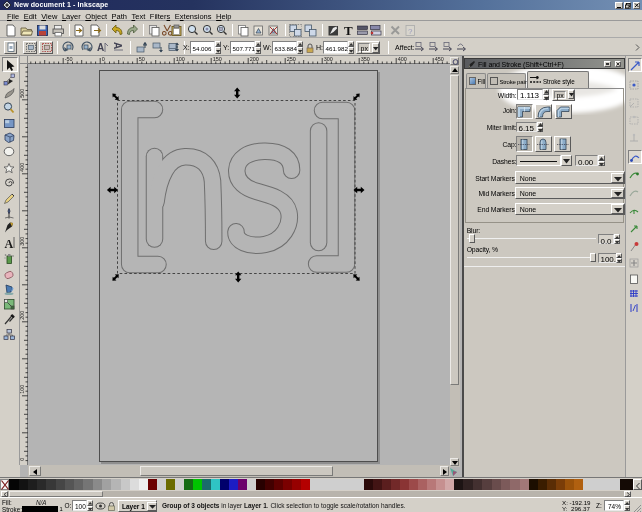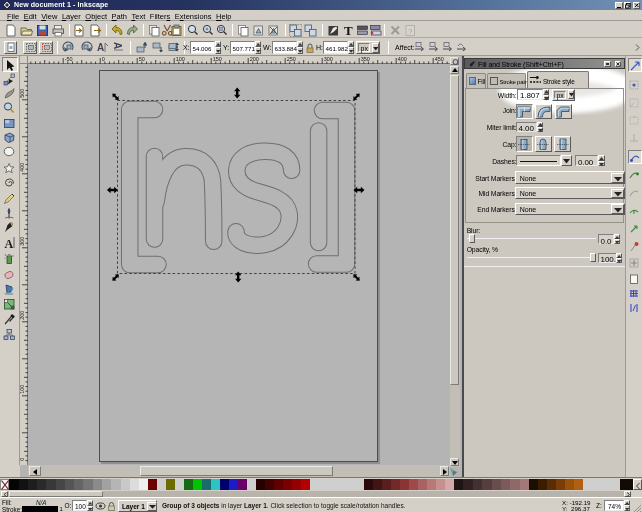--- a/index.html
+++ b/index.html
@@ -759,21 +759,21 @@
     <svg class="abs" style="left:2px;top:3.5px;" width="12" height="8">
         <path d="M0 1.5 H8 M8.5 1.5 L6.5 0 M8.5 1.5 L6.5 3" stroke="#111" stroke-width="1.2" fill="none"></path>
         <line x1="0" y1="6" x2="11" y2="6" stroke="#111" stroke-width="1.4" stroke-dasharray="2 1.2"></line>
       </svg>
     <div class="abs" style="left:15px;top:5.5px;white-space:nowrap;font-size:6.3px;">Stroke style</div>
   </div>
 
   <div class="abs" style="left:1px;top:32px;width:159px;height:134.5px;border:1px solid #969288;border-top:1px solid #8a8a8a;"></div>
 
   <div class="abs lbl" style="right:108.5px;top:35.5px;">Width:</div>
-  <div class="abs entry" style="left:53px;top:32.8px;width:25.5px;height:11.5px;padding:1.5px 0 0 2px;">1.807</div>
+  <div class="abs entry" style="left:53px;top:32.8px;width:25.5px;height:11.5px;padding:1.5px 0 0 2px;">1.113</div>
   <div class="abs" style="left:78.5px;top:32.8px;width:6.5px;height:11.5px;">
     <div class="abs raised" style="left:0;top:0;width:6.5px;height:6px;">
         <svg width="5" height="4" style="position:absolute;left:0.3px;top:0.5px">
           <path d="M2.5 0 L5 3.5 H0 Z" fill="#333"></path>
         </svg>
       </div>
     <div class="abs raised" style="left:0;top:6px;width:6.5px;height:5.5px;">
         <svg width="5" height="4" style="position:absolute;left:0.3px;top:0.8px">
           <path d="M0 0 H5 L2.5 3.5 Z" fill="#333"></path>
         </svg>
@@ -802,21 +802,21 @@
       </svg>
   </div>
   <div class="abs raised" style="left:90.9px;top:47.6px;width:17px;height:15.7px;">
     <svg width="14" height="12" style="position:absolute;left:0.5px;top:1px">
         <path d="M1 11 V4.5 L4.5 1 H13 V5.5 H5.5 V11 Z" fill="#8cacc8" stroke="#345" stroke-width="0.8"></path>
         <path d="M1.8 11 V4.8 L4.8 1.8 L13 1.8 L13 3 L5.5 3 L3 5.5 L3 11 Z" fill="#b8d0e4"></path>
       </svg>
   </div>
 
   <div class="abs lbl" style="right:108.5px;top:68px;">Miter limit:</div>
-  <div class="abs entry" style="left:51.6px;top:65.9px;width:21px;height:10.5px;padding:1.5px 0 0 2px;background:#d6d2ca;">4.00</div>
+  <div class="abs entry" style="left:51.6px;top:65.9px;width:21px;height:10.5px;padding:1.5px 0 0 2px;background:#d6d2ca;">6.15</div>
   <div class="abs" style="left:72.6px;top:65.9px;width:6.5px;height:10.5px;">
     <div class="abs raised" style="left:0;top:0;width:6.5px;height:5.2px;">
         <svg width="5" height="4" style="position:absolute;left:0.3px;top:0.5px">
           <path d="M2.5 0 L5 3.2 H0 Z" fill="#333"></path>
         </svg>
       </div>
     <div class="abs raised" style="left:0;top:5.2px;width:6.5px;height:5.3px;">
         <svg width="5" height="4" style="position:absolute;left:0.3px;top:0.8px">
           <path d="M0 0 H5 L2.5 3.2 Z" fill="#333"></path>
         </svg>

